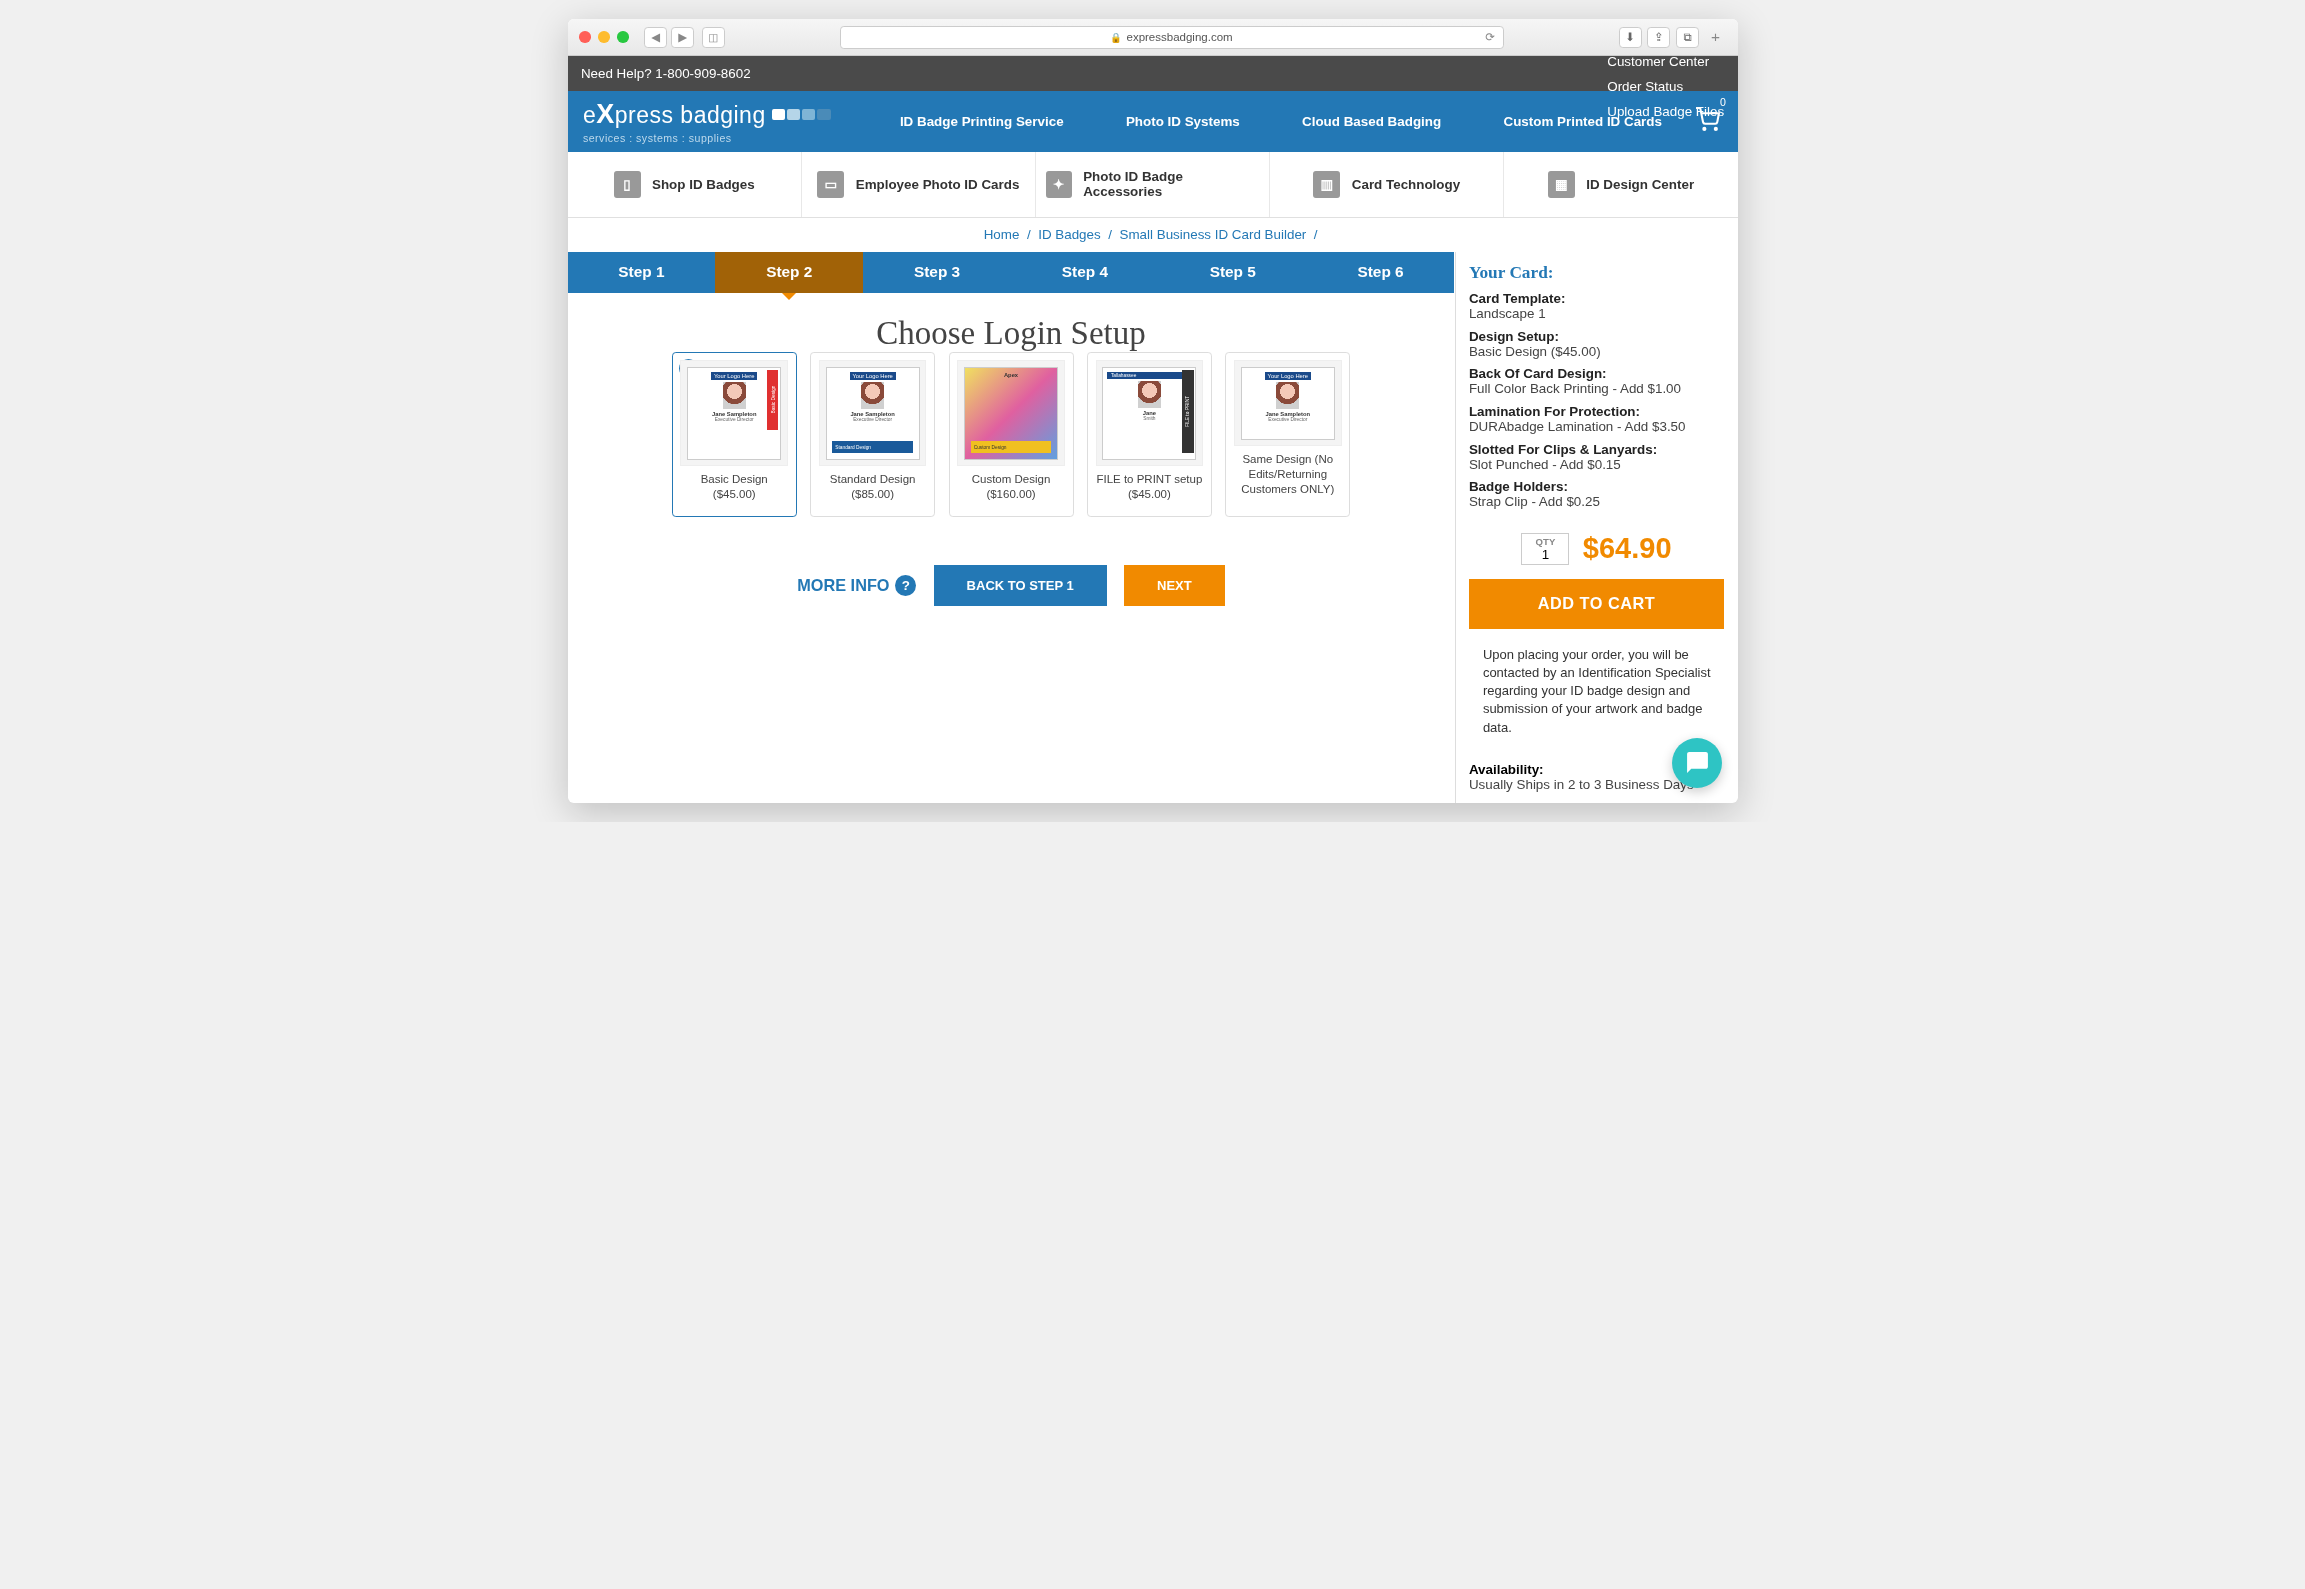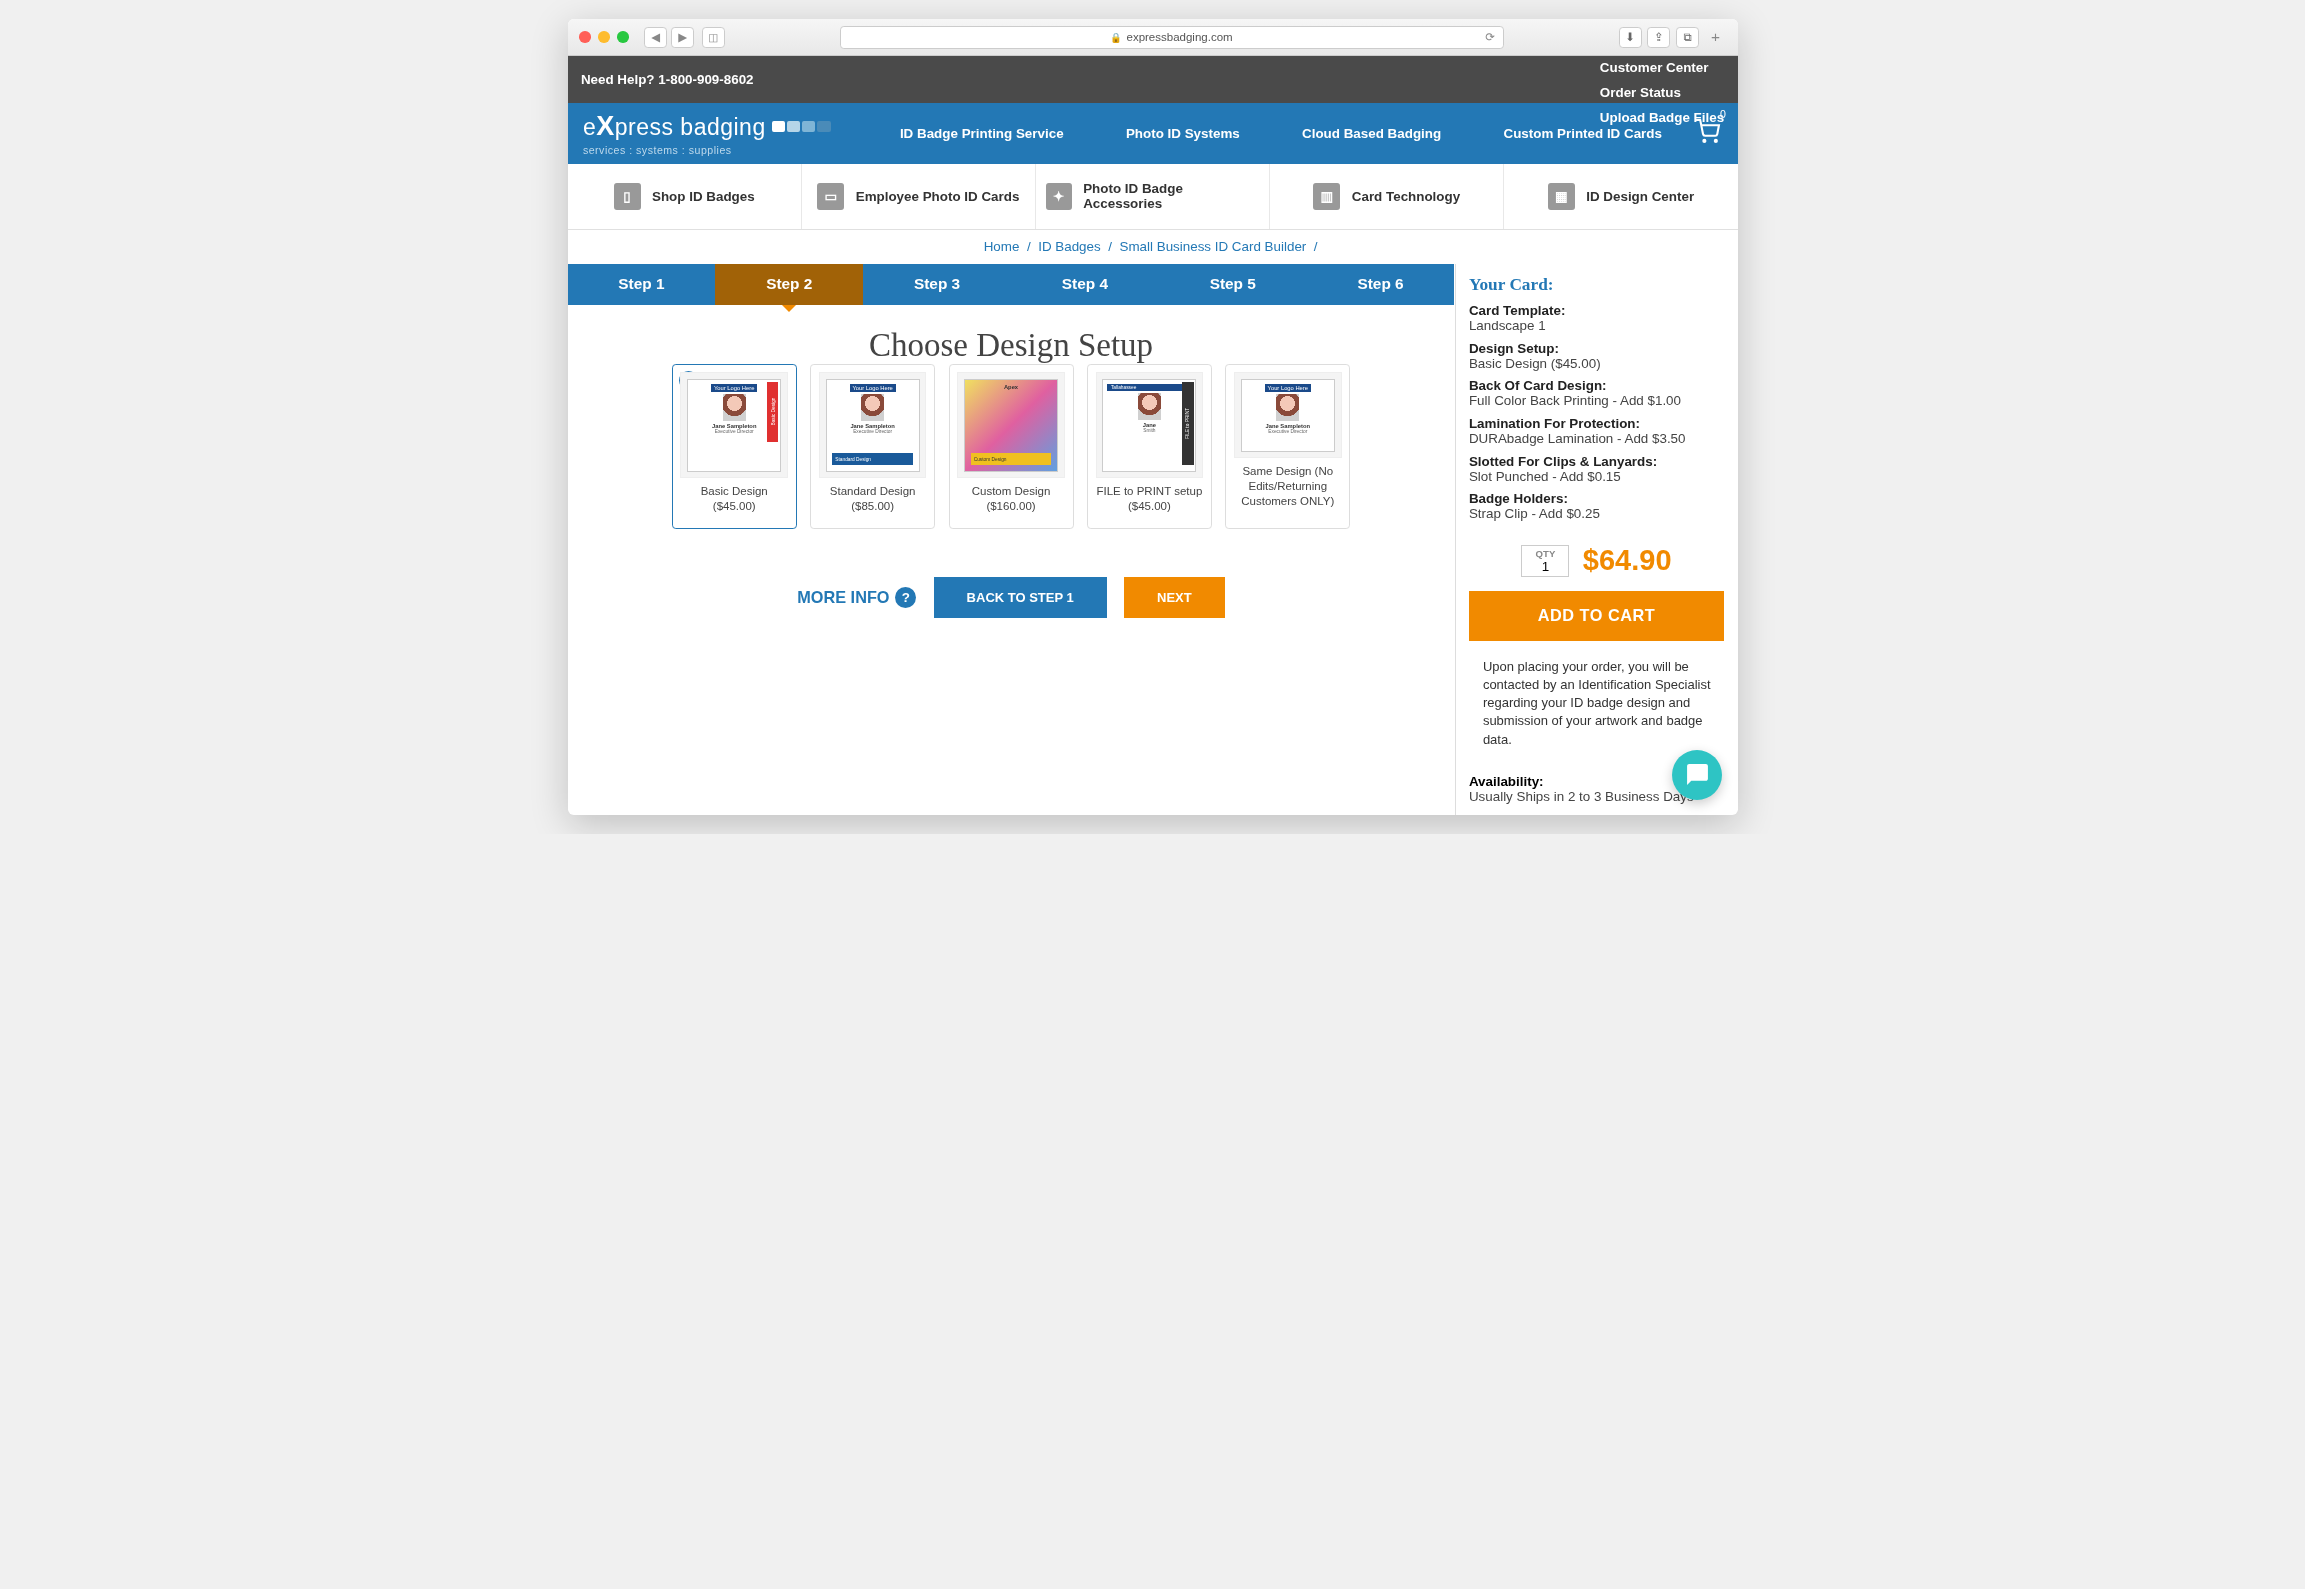--- a/index.html
+++ b/index.html
@@ -15,21 +15,21 @@
     .nav-arrow { width: 23px; height: 21px; border: 1px solid #ccc; border-radius: 3.8px; display:flex;align-items:center;justify-content:center;color:#888;background:#fff;font-size:11.5px; }
     .sidebar-btn { margin-left: 7.7px; width: 23px; height: 21px; border: 1px solid #ccc; border-radius: 3.8px; background:#fff; display:flex;align-items:center;justify-content:center;color:#888;font-size:10.6px; }
     .url-bar { flex:1; margin: 0 115px; height: 23px; background:#fff; border:1px solid #ccc; border-radius:3.8px; display:flex; align-items:center; justify-content:center; font-size:11.5px; color:#555; position:relative; }
     .url-lock { margin-right: 3.8px; font-size:9.6px; }
     .url-reload { position:absolute; right:7.7px; color:#888; }
     .top-right-icons { display:flex; gap:5.8px; align-items:center; }
     .tri-box { width:23px; height:21px; border:1px solid #ccc; border-radius:3.8px; background:#fff; display:flex;align-items:center;justify-content:center;color:#666;font-size:11.5px; }
     .plus-tab { width:21px; height:21px; display:flex;align-items:center;justify-content:center;color:#888;font-size:15.4px; }
     
     
-    .help-bar { background:#4a4a4a; color:#fff; height:47px; display:flex; align-items:center; padding: 0 13.4px; font-size:13.4px;font-weight:bold; }
+    .help-bar { background:#4a4a4a; color:#fff; height:35px; display:flex; align-items:center; padding: 0 13.4px; font-size:13.4px; }
     .help-left { flex:1; }
     .help-right { display:flex; gap: 10px; flex-direction: column; }
     .help-right a { color:#fff; text-decoration:none; }
     
     
     .blue-header { background:#2378b5; color:#fff; height:61px; display:flex; align-items:center; padding:0 15.4px; }
     .logo-area { display:flex; flex-direction:column; }
     .logo-top { display:flex; align-items:center; }
     .logo-text { font-size:23px; font-weight:300; letter-spacing:0.5px; }
     .logo-text .x { font-weight:600; font-size:27px; }
@@ -220,21 +220,21 @@
 
       <div class="steps" style="margin:-29px -38px 22px">
         <div class="step">Step 1</div>
         <div class="step active">Step 2</div>
         <div class="step">Step 3</div>
         <div class="step">Step 4</div>
         <div class="step">Step 5</div>
         <div class="step">Step 6</div>
       </div>
 
-      <div class="section-title">Choose Design Setup</div>
+      <div class="section-title">Choose Login Setup</div>
 
       <div class="cards">
 
         <div class="card selected">
           <div class="check-circle">✓</div>
           <div class="thumb">
             <div class="mock-badge">
               <div class="mock-logo">Your Logo Here</div>
               <div class="mock-photo"></div>
               <div class="mock-name">Jane Sampleton</div>

